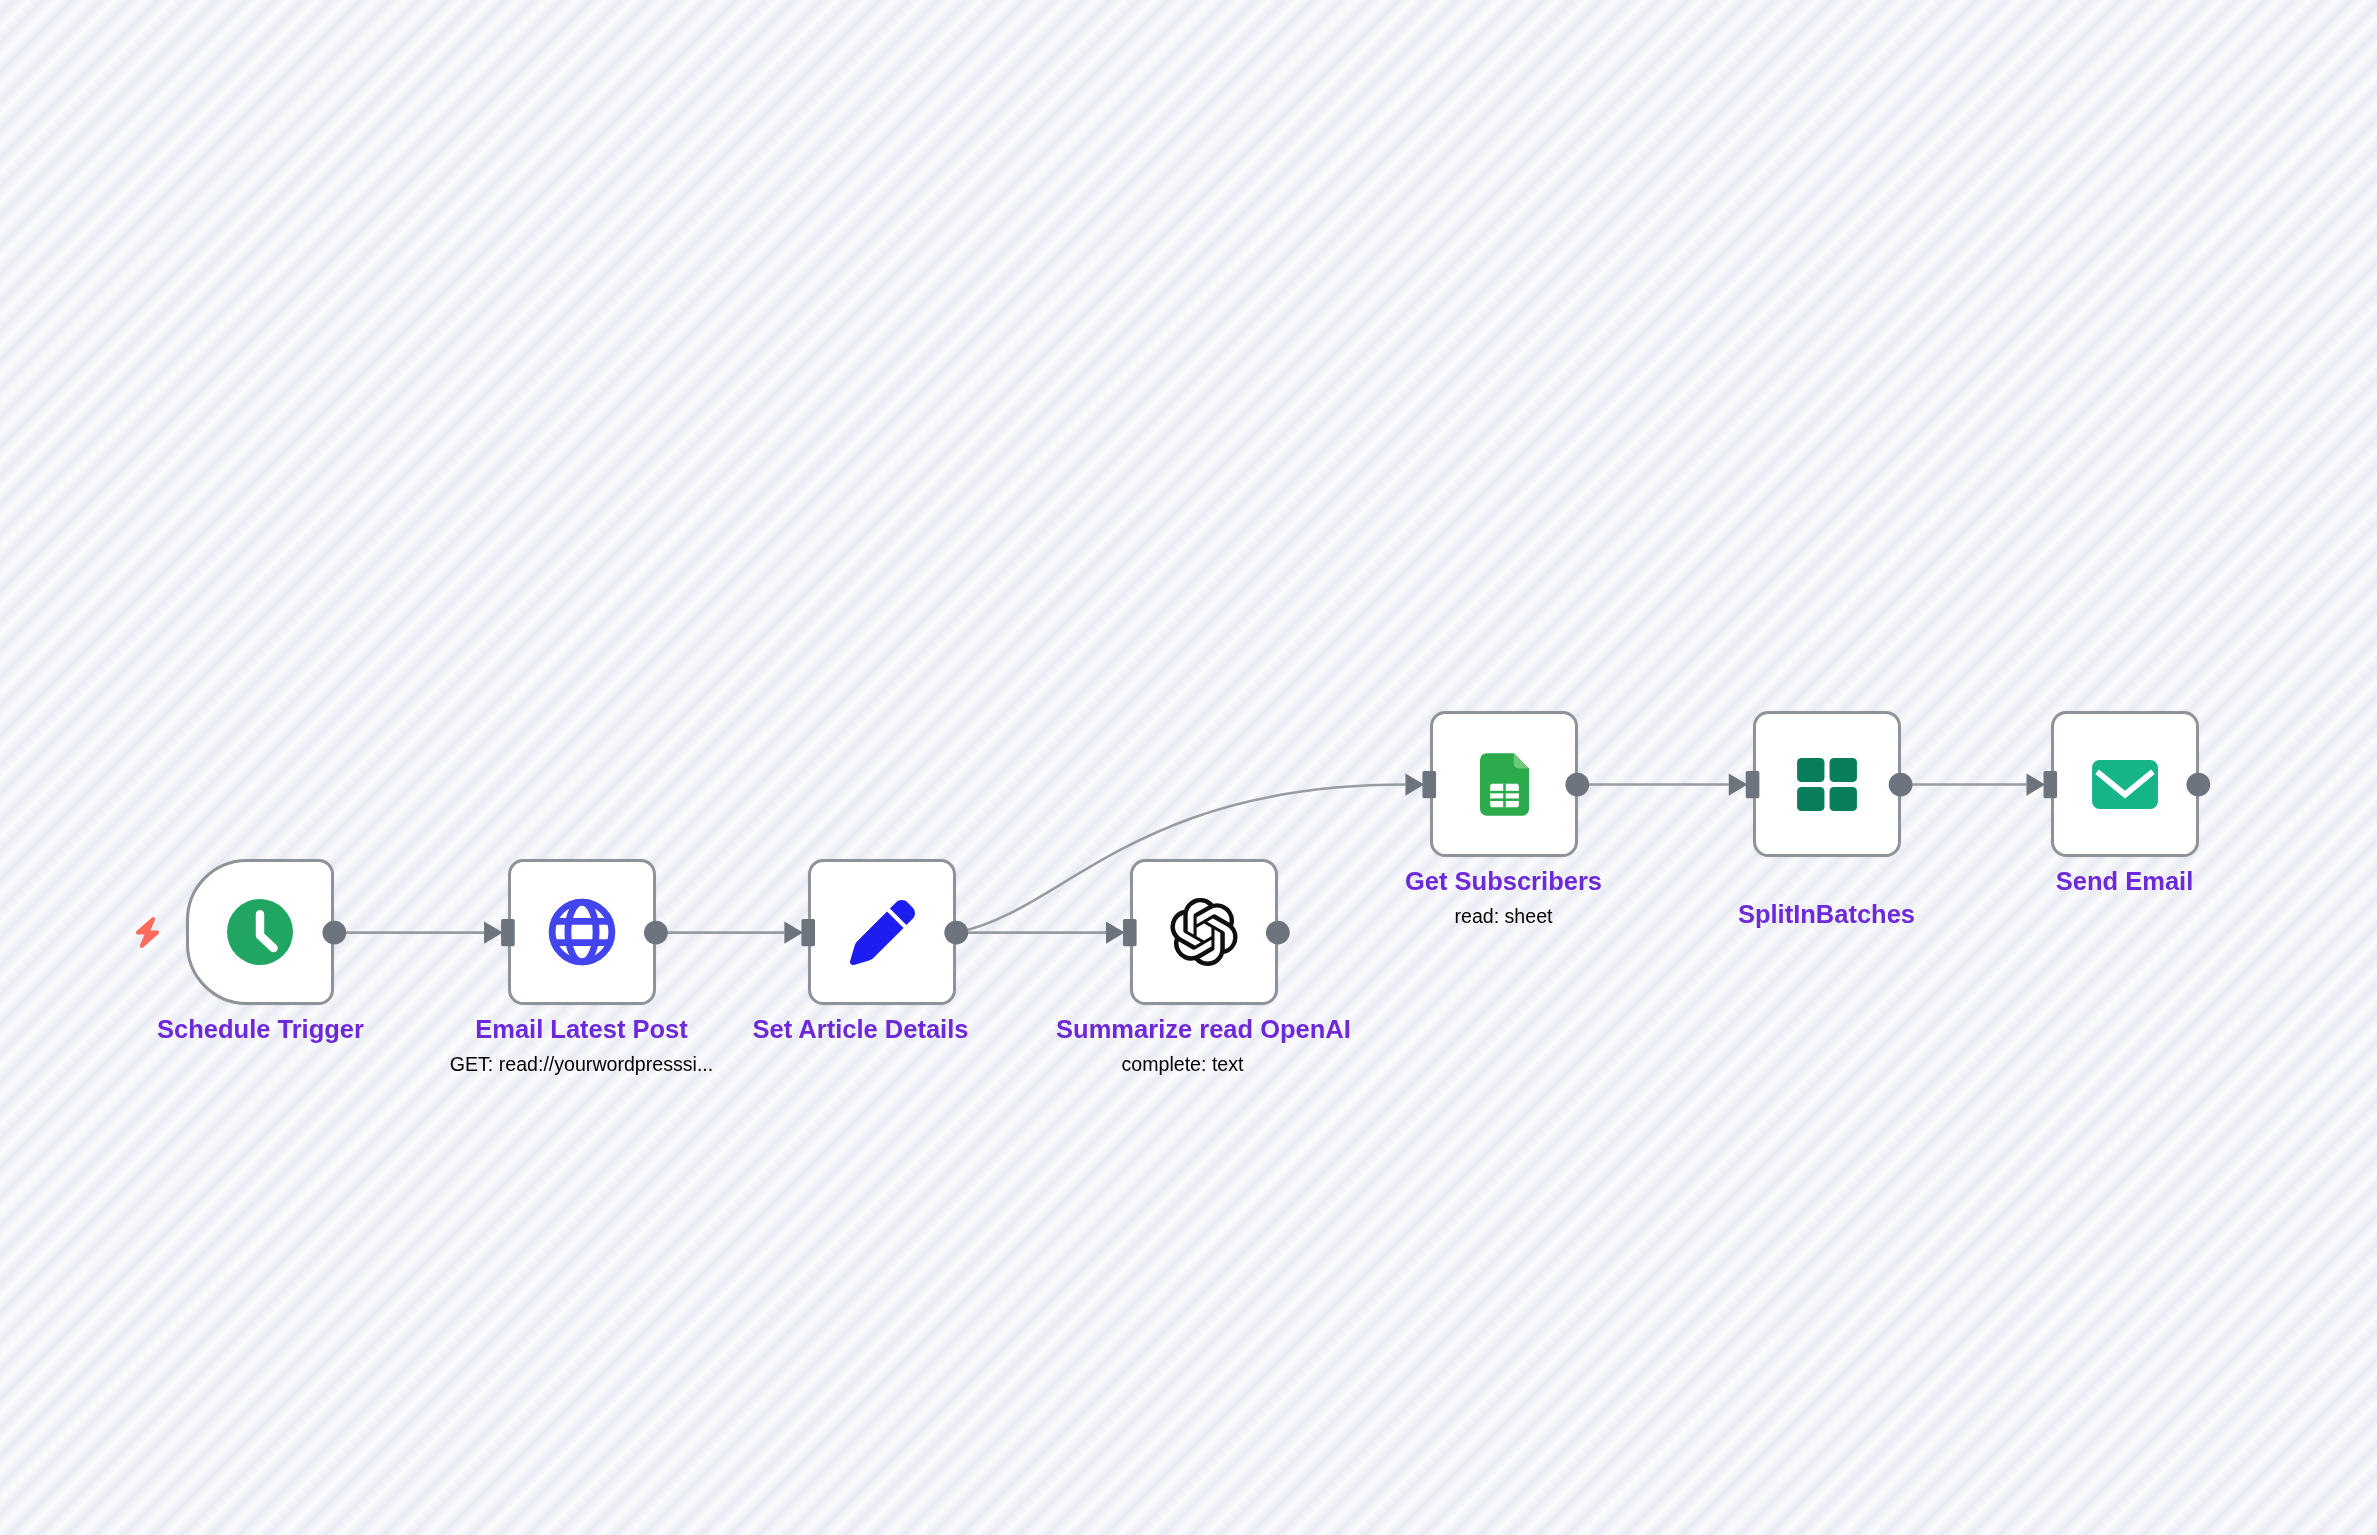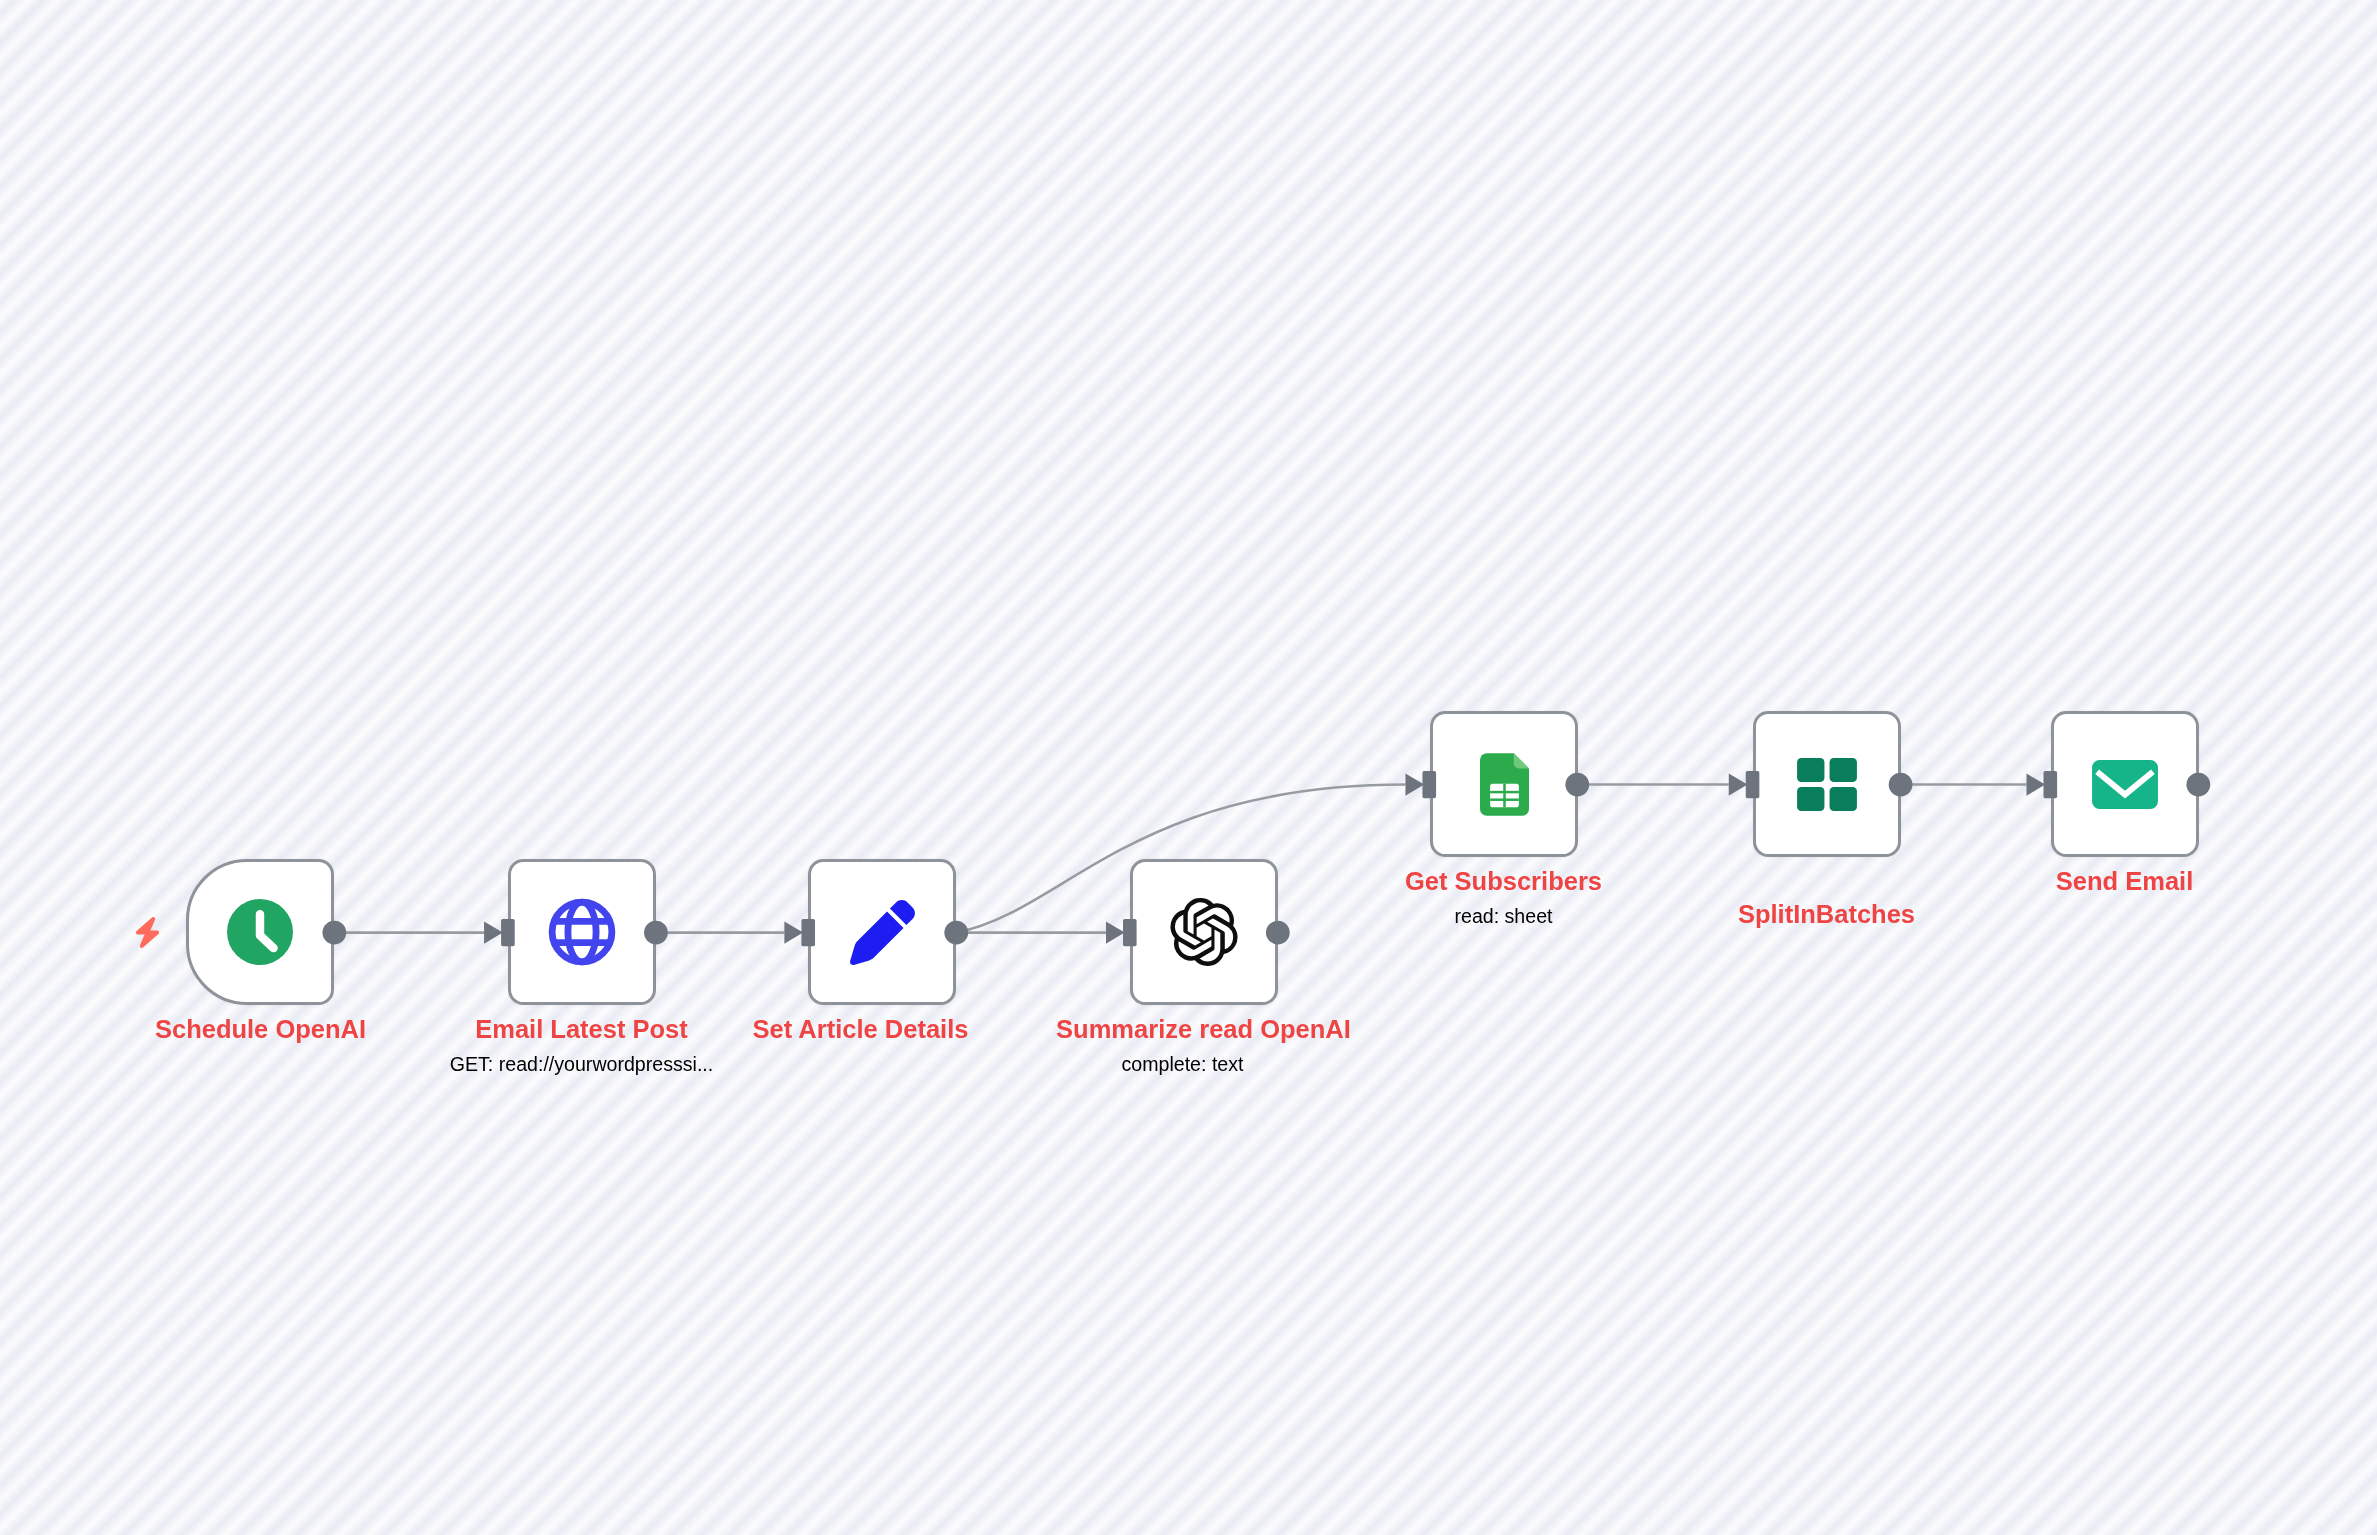--- a/index.html
+++ b/index.html
@@ -20,21 +20,21 @@
   .node{
     position:absolute;z-index:2;width:148px;height:146px;box-sizing:border-box;
     background:#ffffff;border:3.4px solid #8e939a;border-radius:15.3px;
     display:flex;align-items:center;justify-content:center;
     box-shadow:0 0.9px 3.4px rgba(40,44,60,0.05);
   }
   .node.trigger{border-radius:61px 15.3px 15.3px 61px;}
 
   .node-label{
     position:absolute;z-index:2;width:425px;text-align:center;
-    font-size:25.5px;font-weight:600;color:#ef4444;line-height:31px;
+    font-size:25.5px;font-weight:600;color:#6d28d9;line-height:31px;
   }
   .node-subtitle{
     position:absolute;z-index:2;width:425px;text-align:center;
     font-size:19.6px;font-weight:400;color:#000000;line-height:24px;
   }
   .bolt{position:absolute;z-index:2;}
 </style>
 </head>
 <body>
 
@@ -50,21 +50,21 @@
 <svg class="bolt" style="left:134px;top:917px;" width="27" height="31" viewBox="0 0 448 512">
   <path d="M349.4 44.6c5.9-13.7 1.5-29.7-10.6-38.5s-28.6-8-39.9 1.8l-256 224c-10 8.8-13.6 22.9-8.9 35.3S50.7 288 64 288H175.5L98.6 467.4c-5.9 13.7-1.5 29.7 10.6 38.5s28.6 8 39.9-1.8l256-224c10-8.8 13.6-22.9 8.9-35.3s-16.6-20.7-29.9-20.7H272.5L349.4 44.6z" fill="#ff6b5c"></path>
 </svg>
 
 <div class="node trigger" style="left:186px;top:859px;">
   <svg width="66" height="66" viewBox="-39 -39 78 78">
     <circle r="39" fill="#21a562"></circle>
     <path d="M0,-21 L0,4 L16,19" stroke="#ffffff" stroke-width="10" fill="none" stroke-linecap="round" stroke-linejoin="round"></path>
   </svg>
 </div>
-<div class="node-label" style="left:48px;top:1014px;">Schedule OpenAI</div>
+<div class="node-label" style="left:48px;top:1014px;">Schedule Trigger</div>
 <div class="node-subtitle" style="left:48px;top:1052px;"></div>
 
 <div class="node" style="left:508px;top:859px;">
   <svg width="70" height="70" viewBox="-41 -41 82 82" fill="none" stroke-linecap="round" stroke="#4245ee" stroke-width="8">
     <circle r="35"></circle>
     <ellipse rx="16.5" ry="35"></ellipse>
     <line x1="-31" y1="-12.5" x2="31" y2="-12.5"></line>
     <line x1="-31" y1="12.5" x2="31" y2="12.5"></line>
   </svg>
 </div>

